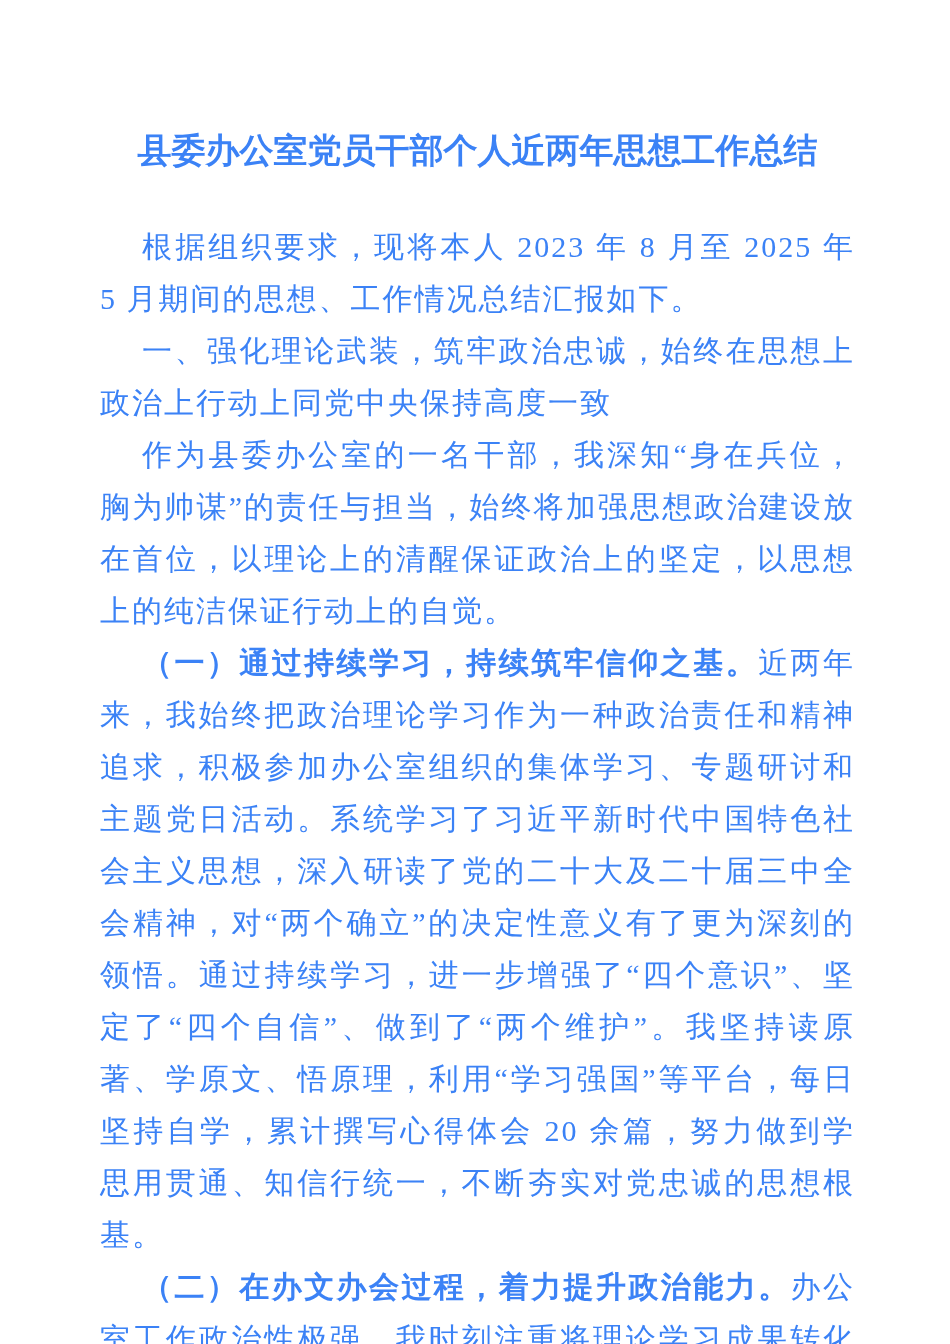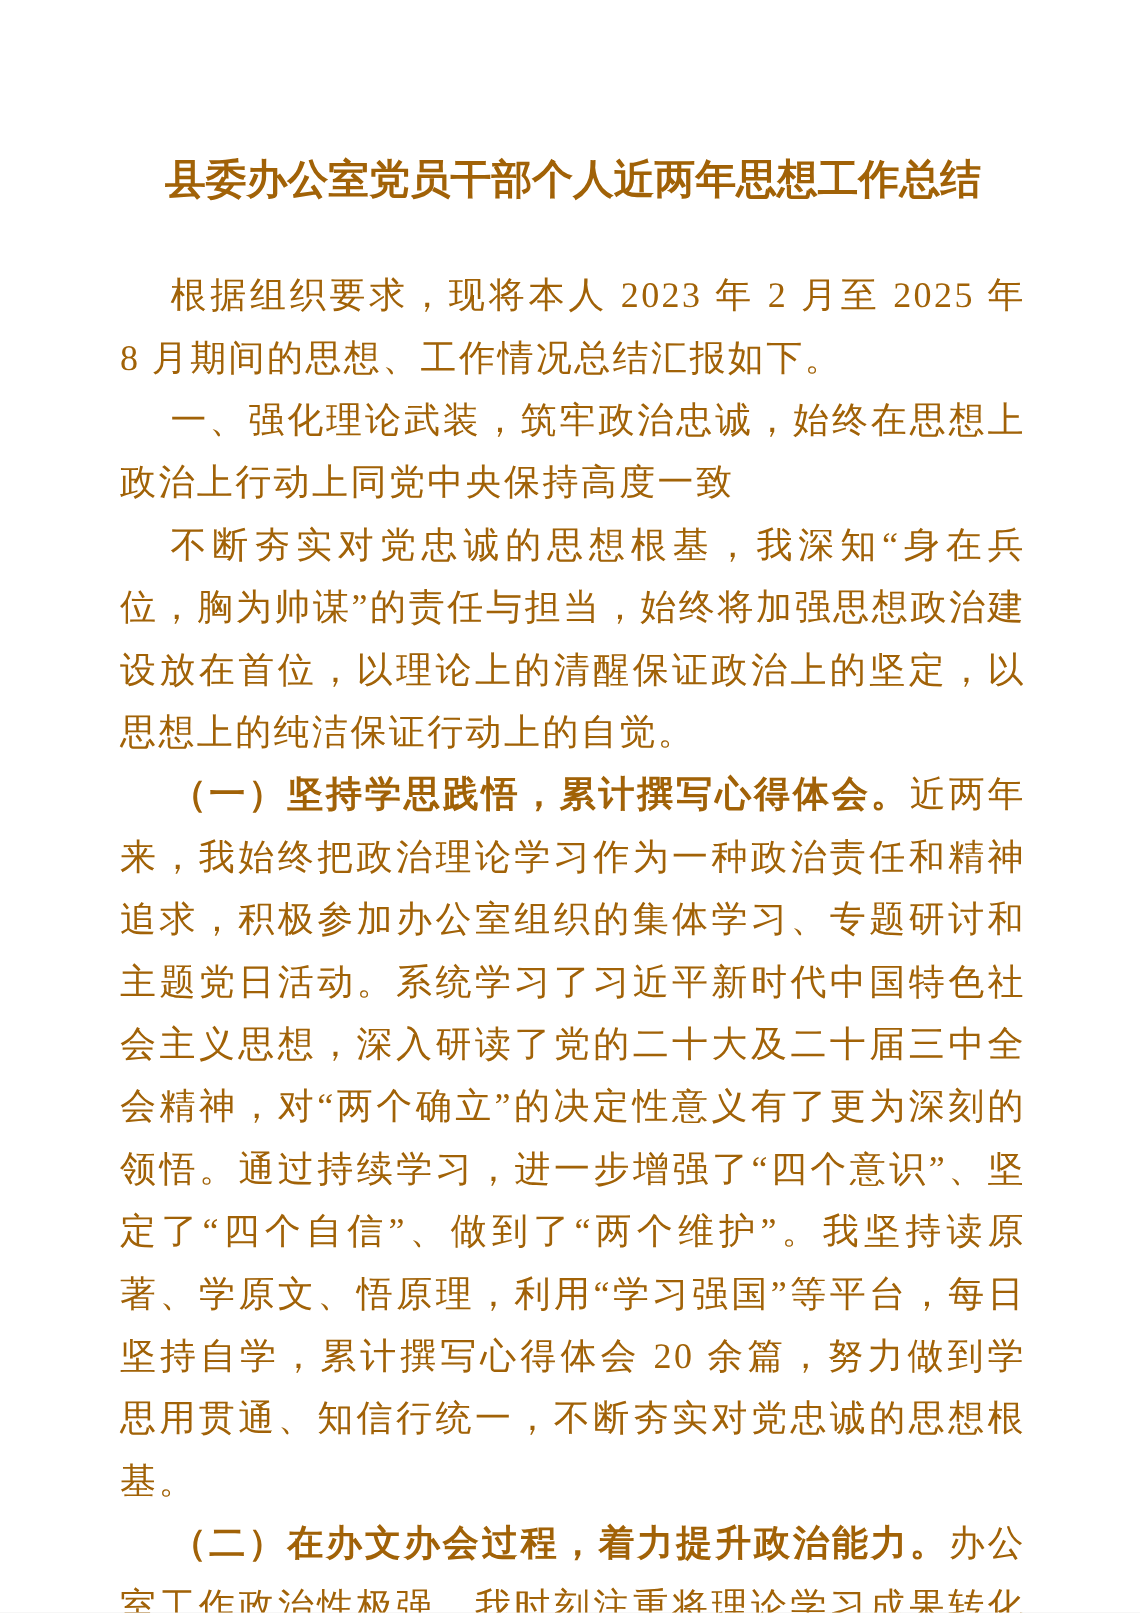--- a/index.html
+++ b/index.html
@@ -6,21 +6,21 @@
     margin: 0;
     padding: 0;
     background: #e8e8e8;
   }
   .page {
     position: relative;
     width: 950px;
     height: 1344px;
     margin: 0 auto;
     background: #ffffff;
-    color: #a16207;
+    color: #3b82f6;
     overflow: hidden;
   }
   .doc-title {
     margin: 130px 95px 0 100px;
     font-family: "Liberation Sans", sans-serif;
     font-weight: bold;
     font-size: 34px;
     line-height: 40px;
     text-align: center;
     letter-spacing: 0px;
@@ -45,19 +45,19 @@
   .doc-body .lead {
     font-weight: bold;
   }
 </style>
 </head>
 <body>
 
 <div class="page">
   <h1 class="doc-title">县委办公室党员干部个人近两年思想工作总结</h1>
   <div class="doc-body">
-      <p class="para">根据组织要求，现将本人 2023 年 2 月至 2025 年 8 月期间的思想、工作情况总结汇报如下。</p>
+      <p class="para">根据组织要求，现将本人 2023 年 8 月至 2025 年 5 月期间的思想、工作情况总结汇报如下。</p>
       <p class="para heading">一、强化理论武装，筑牢政治忠诚，始终在思想上政治上行动上同党中央保持高度一致</p>
-      <p class="para">不断夯实对党忠诚的思想根基，我深知“身在兵位，胸为帅谋”的责任与担当，始终将加强思想政治建设放在首位，以理论上的清醒保证政治上的坚定，以思想上的纯洁保证行动上的自觉。</p>
-      <p class="para"><span class="lead">（一）坚持学思践悟，累计撰写心得体会。</span>近两年来，我始终把政治理论学习作为一种政治责任和精神追求，积极参加办公室组织的集体学习、专题研讨和主题党日活动。系统学习了习近平新时代中国特色社会主义思想，深入研读了党的二十大及二十届三中全会精神，对“两个确立”的决定性意义有了更为深刻的领悟。通过持续学习，进一步增强了“四个意识”、坚定了“四个自信”、做到了“两个维护”。我坚持读原著、学原文、悟原理，利用“学习强国”等平台，每日坚持自学，累计撰写心得体会 20 余篇，努力做到学思用贯通、知信行统一，不断夯实对党忠诚的思想根基。</p>
+      <p class="para">作为县委办公室的一名干部，我深知“身在兵位，胸为帅谋”的责任与担当，始终将加强思想政治建设放在首位，以理论上的清醒保证政治上的坚定，以思想上的纯洁保证行动上的自觉。</p>
+      <p class="para"><span class="lead">（一）通过持续学习，持续筑牢信仰之基。</span>近两年来，我始终把政治理论学习作为一种政治责任和精神追求，积极参加办公室组织的集体学习、专题研讨和主题党日活动。系统学习了习近平新时代中国特色社会主义思想，深入研读了党的二十大及二十届三中全会精神，对“两个确立”的决定性意义有了更为深刻的领悟。通过持续学习，进一步增强了“四个意识”、坚定了“四个自信”、做到了“两个维护”。我坚持读原著、学原文、悟原理，利用“学习强国”等平台，每日坚持自学，累计撰写心得体会 20 余篇，努力做到学思用贯通、知信行统一，不断夯实对党忠诚的思想根基。</p>
       <p class="para"><span class="lead">（二）在办文办会过程，着力提升政治能力。</span>办公室工作政治性极强，我时刻注重将理论学习成果转化为推动工作的实际能力，不断提升政治判断力、政治领悟力、政治执行力。在办文办会过程</p>
     </div>
 </div>
 
 </body></html>

